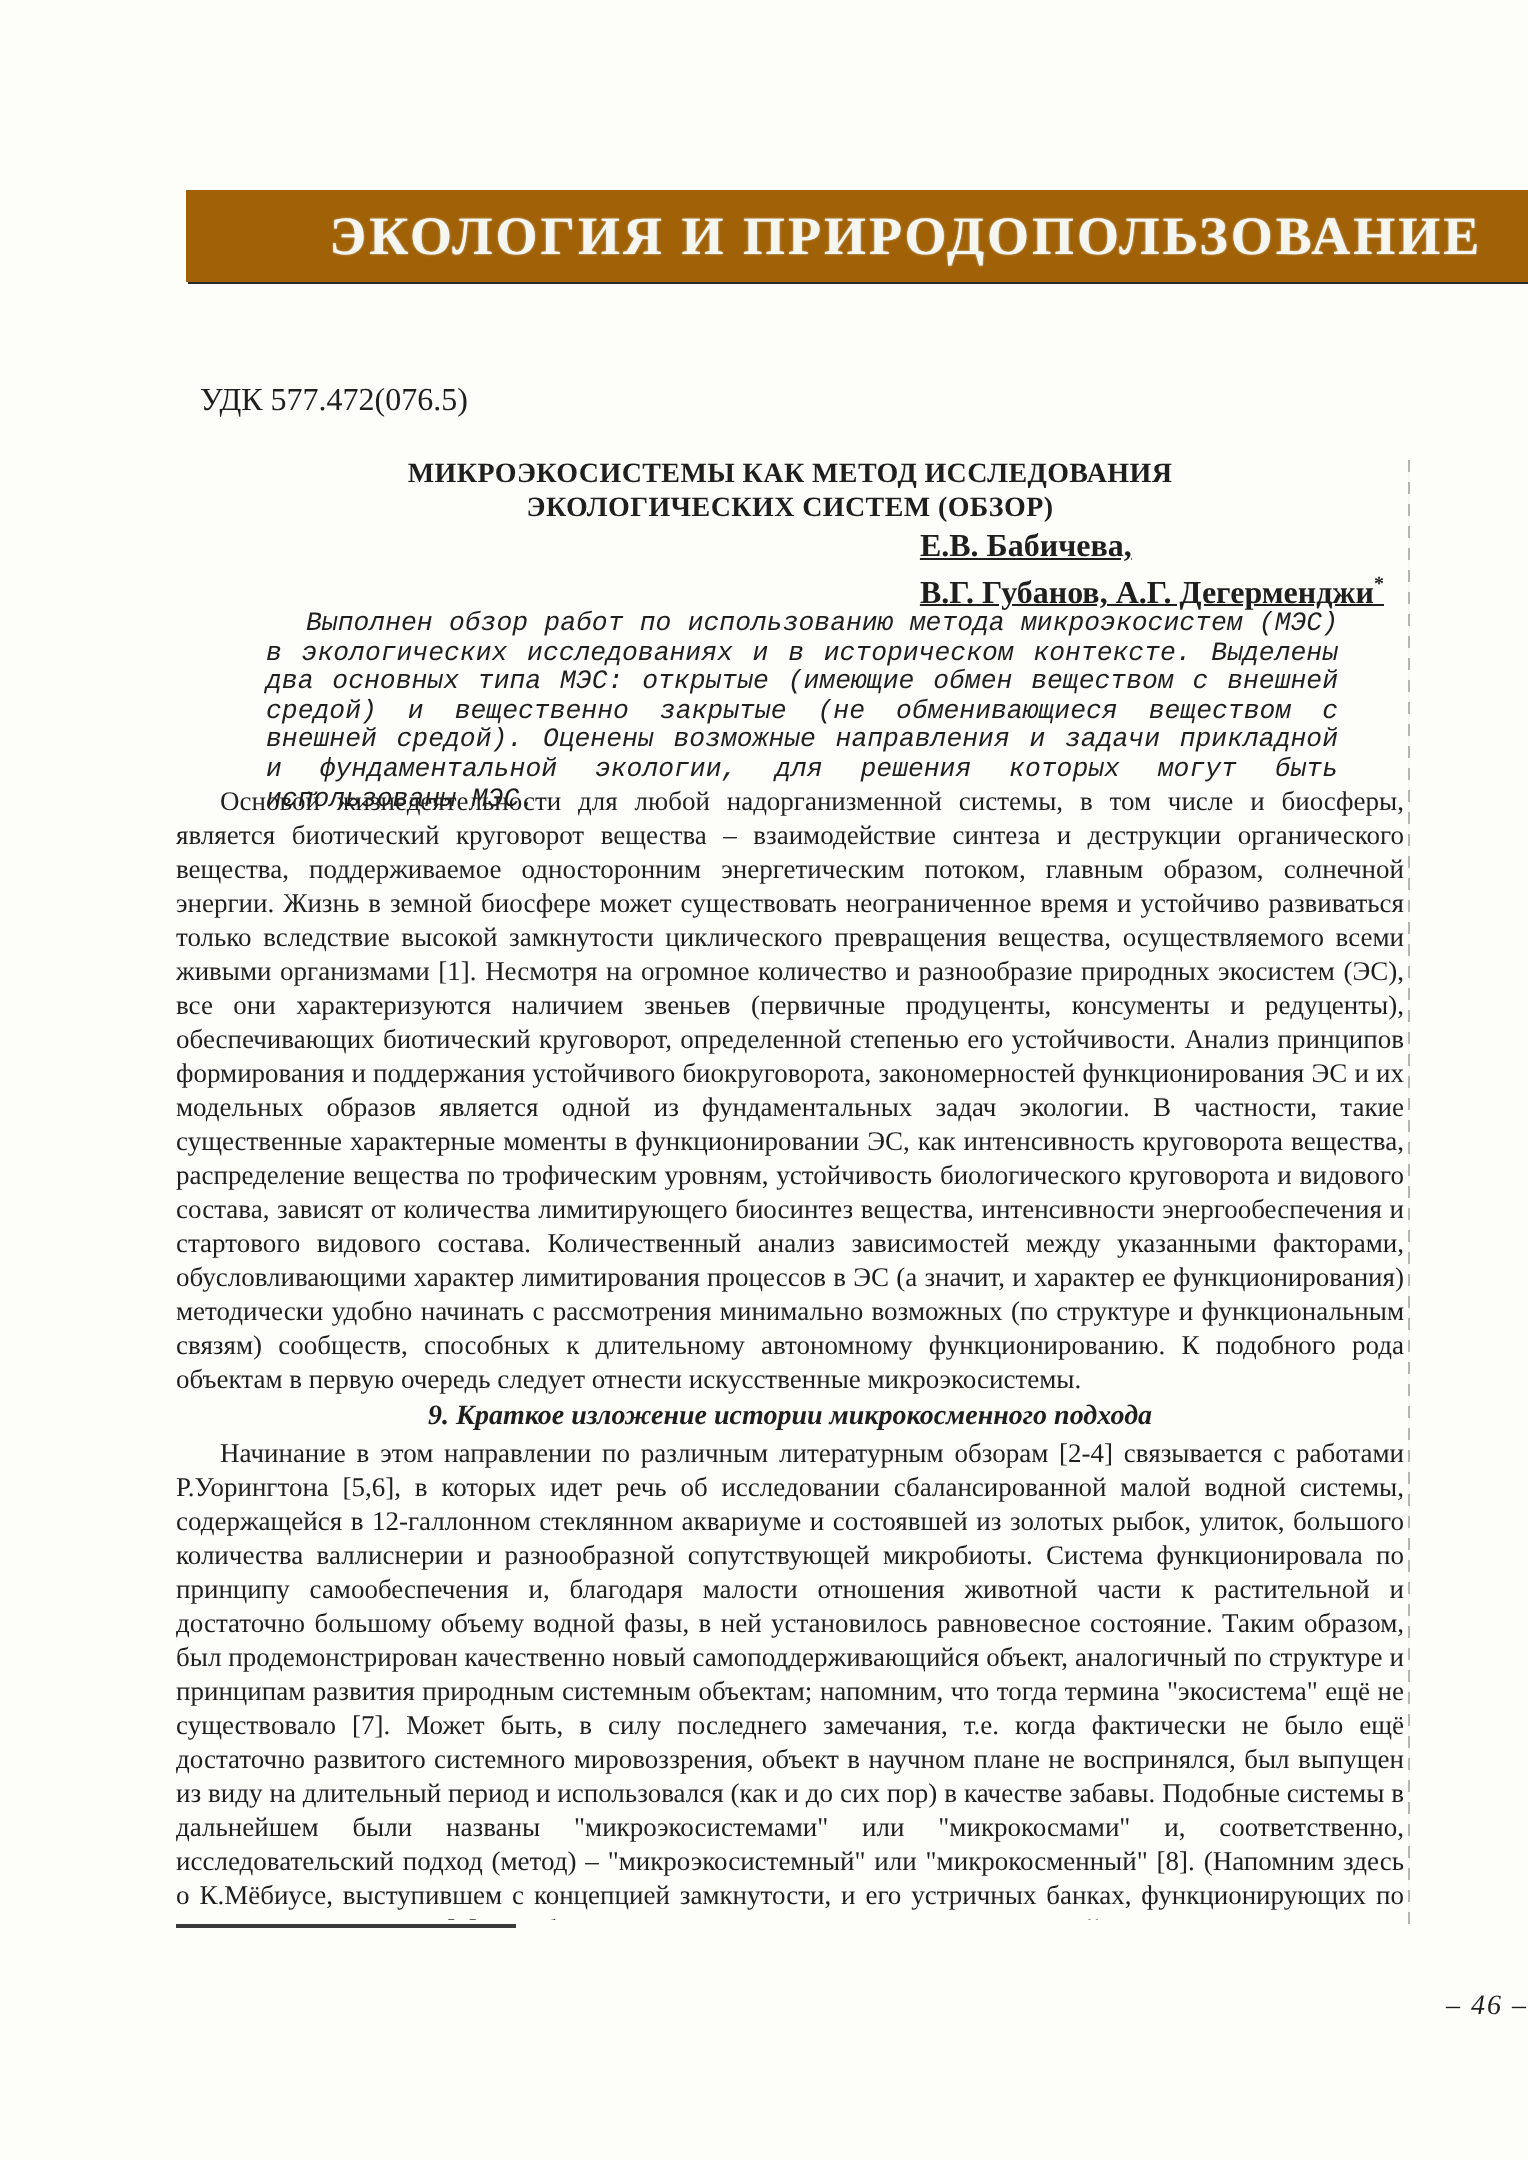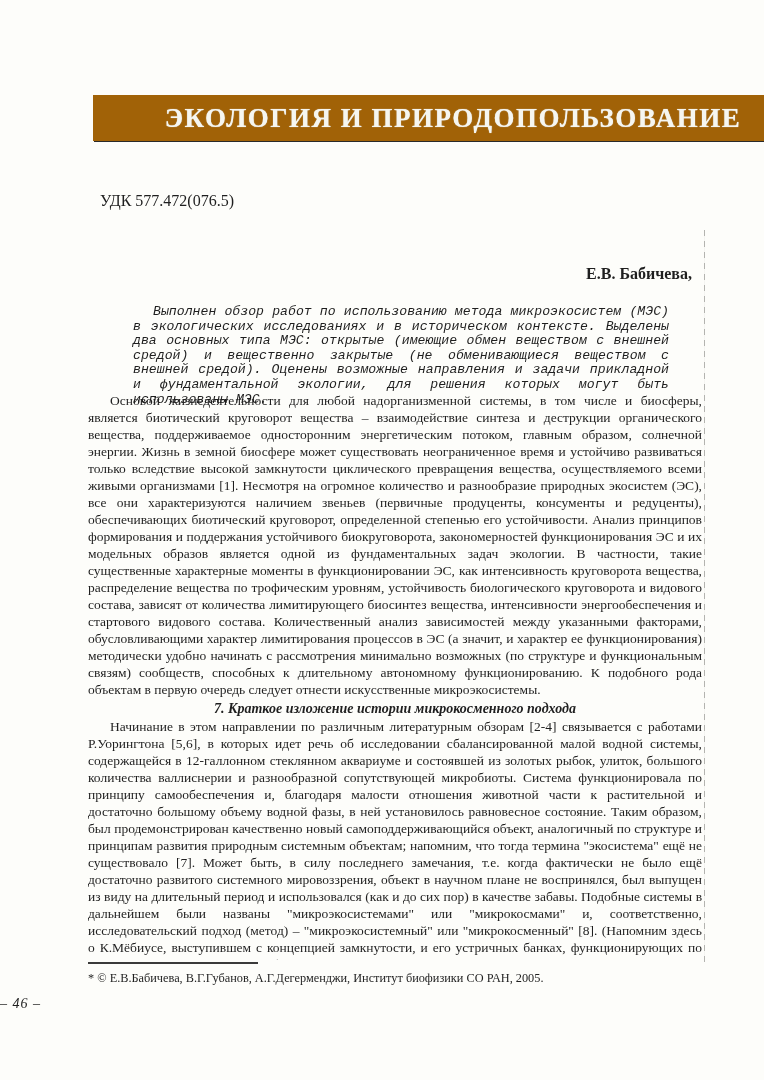--- a/index.html
+++ b/index.html
@@ -43,20 +43,21 @@
     white-space: pre-line;
     letter-spacing: 0.2px;
   }
   .authors {
     position: absolute;
     right: 72px; top: 264px;
     text-align: left;
     font-weight: bold;
     font-size: 16px;
     line-height: 19px;
+    text-decoration: underline;
   }
   .authors sup { font-size: 10px; }
   .abstract {
     position: absolute;
     left: 133px; top: 305px; width: 536px;
     font-style: italic;
     font-size: 13.2px;
     line-height: 14.6px;
     text-align: justify;
     text-indent: 20px;
@@ -88,21 +89,21 @@
     border-top: 2px solid #3a3a3a;
   }
   .footnote {
     position: absolute;
     left: 88px; top: 971px; width: 614px;
     font-size: 12.3px;
   }
   .page-number {
     position: absolute;
     left: 0; top: 996px; width: 764px;
-    text-align: left;
+    text-align: right;
     font-style: italic;
     font-size: 14px;
     letter-spacing: 1px;
   }
   .scan-line-right {
     position: absolute;
     left: 704px; top: 230px;
     width: 1px; height: 732px;
     background: repeating-linear-gradient(
       to bottom,
@@ -114,36 +115,38 @@
 <body>
 
 <div class="page">
 
   <div class="banner">
     <span class="banner-title">ЭКОЛОГИЯ И ПРИРОДОПОЛЬЗОВАНИЕ</span>
   </div>
 
   <div class="udk">УДК 577.472(076.5)</div>
 
+  <div class="paper-title">МИКРОЭКОСИСТЕМЫ КАК МЕТОД ИССЛЕДОВАНИЯ
+ЭКОЛОГИЧЕСКИХ СИСТЕМ (ОБЗОР)</div>
 
   <div class="authors">
     <div>Е.В. Бабичева,</div>
+    <div><span>В.Г. Губанов, А.Г. Дегерменджи</span><sup>*</sup></div>
   </div>
 
   <div class="abstract">Выполнен обзор работ по использованию метода микроэкосистем (МЭС) в экологических исследованиях и в историческом контексте. Выделены два основных типа МЭС: открытые (имеющие обмен веществом с внешней средой) и вещественно закрытые (не обменивающиеся веществом с внешней средой). Оценены возможные направления и задачи прикладной и фундаментальной экологии, для решения которых могут быть использованы МЭС.</div>
 
   <div class="body-block">
     <div id="intro-paras">
         <p class="body-para"><span>Основой жизнедеятельности для любой надорганизменной системы, в том числе и биосферы, является биотический круговорот вещества – взаимодействие синтеза и деструкции органического вещества, поддерживаемое односторонним энергетическим потоком, главным образом, солнечной энергии. Жизнь в земной биосфере может существовать неограниченное время и устойчиво развиваться только вследствие </span><span class="em">высокой замкнутости</span><span> циклического превращения вещества, осуществляемого всеми живыми организмами [1]. Несмотря на огромное количество и разнообразие природных экосистем (ЭС), все они характеризуются наличием звеньев (первичные продуценты, консументы и редуценты), обеспечивающих биотический круговорот, определенной степенью его устойчивости. Анализ принципов формирования и поддержания устойчивого биокруговорота, закономерностей функционирования ЭС и их модельных образов является одной из фундаментальных задач экологии. В частности, такие существенные характерные моменты в функционировании ЭС, как интенсивность круговорота вещества, распределение вещества по трофическим уровням, устойчивость биологического круговорота и видового состава, зависят от количества лимитирующего биосинтез вещества, интенсивности энергообеспечения и стартового видового состава. Количественный анализ зависимостей между указанными факторами, обусловливающими характер лимитирования процессов в ЭС (а значит, и характер ее функционирования) методически удобно начинать с рассмотрения минимально возможных (по структуре и функциональным связям) сообществ, способных к длительному автономному функционированию. К подобного рода объектам в первую очередь следует отнести искусственные микроэкосистемы.</span></p>
       </div>
-    <p class="section-heading">7. Краткое изложение истории микрокосменного подхода</p>
+    <p class="section-heading">9. Краткое изложение истории микрокосменного подхода</p>
     <div id="section-paras">
         <p class="body-para"><span>Начинание в этом направлении по различным литературным обзорам [2-4] связывается с работами Р.Уорингтона [5,6], в которых идет речь об исследовании сбалансированной малой водной системы, содержащейся в 12-галлонном стеклянном аквариуме и состоявшей из золотых рыбок, улиток, большого количества валлиснерии и разнообразной сопутствующей микробиоты. Система функционировала по принципу самообеспечения и, благодаря малости отношения животной части к растительной и достаточно большому объему водной фазы, в ней установилось равновесное состояние. Таким образом, был продемонстрирован качественно новый самоподдерживающийся объект, аналогичный по структуре и принципам развития природным системным объектам; напомним, что тогда термина "экосистема" ещё не существовало [7]. Может быть, в силу последнего замечания, т.е. когда фактически не было ещё достаточно развитого системного мировоззрения, объект в научном плане не воспринялся, был выпущен из виду на длительный период и использовался (как и до сих пор) в качестве забавы. Подобные системы в дальнейшем были названы "микроэкосистемами" или "микрокосмами" и, соответственно, исследовательский подход (метод) – "микроэкосистемный" или "микрокосменный" [8]. (Напомним здесь о К.Мёбиусе, выступившем с концепцией замкнутости, и его устричных банках, функционирующих по принципу круговорота [9]. Это была едва ли не самая первая модель в морской экологии и демонстрация того же микрокосменного подхода непосредственно на природных системах).</span></p>
       </div>
   </div>
 
   <div class="footnote-rule"></div>
-  <div class="footnote">* © Е.В.Бабичева, В.Г.Губанов, А.Г.Дегерменджи, Институт биофизики СО РАН, 2005.</div>
   <div class="page-number">– 46 –</div>
 
   <div class="scan-line-right"></div>
 
 </div>
 
 </body></html>

